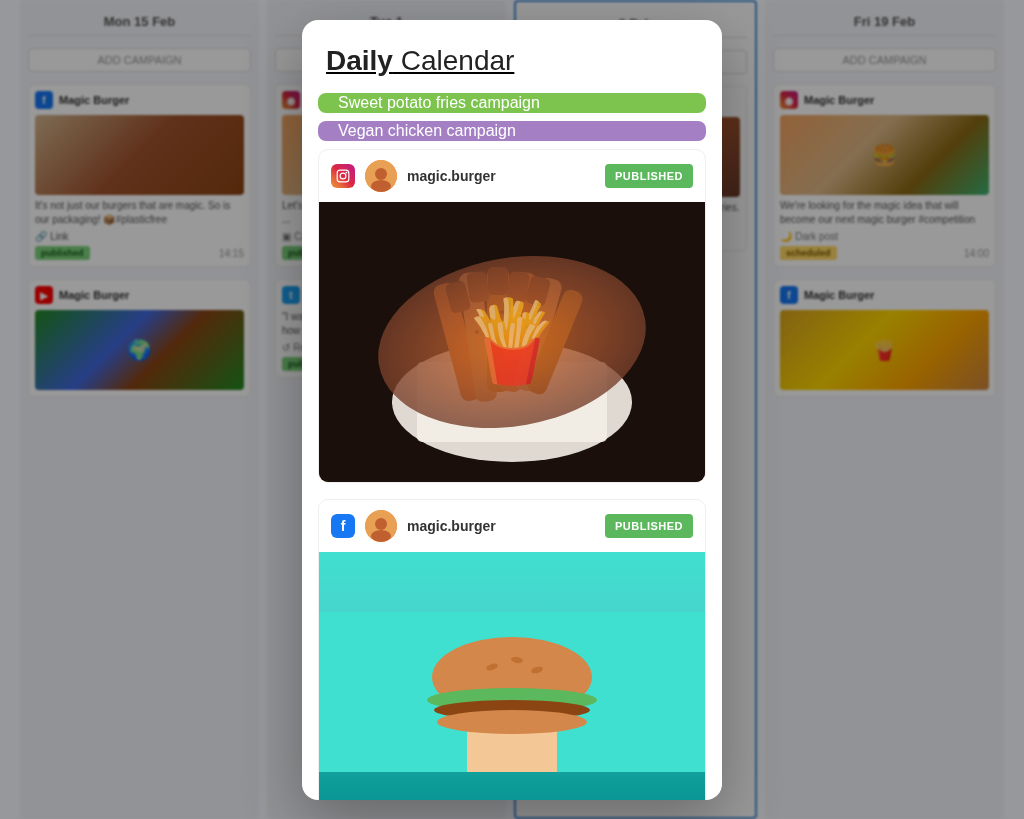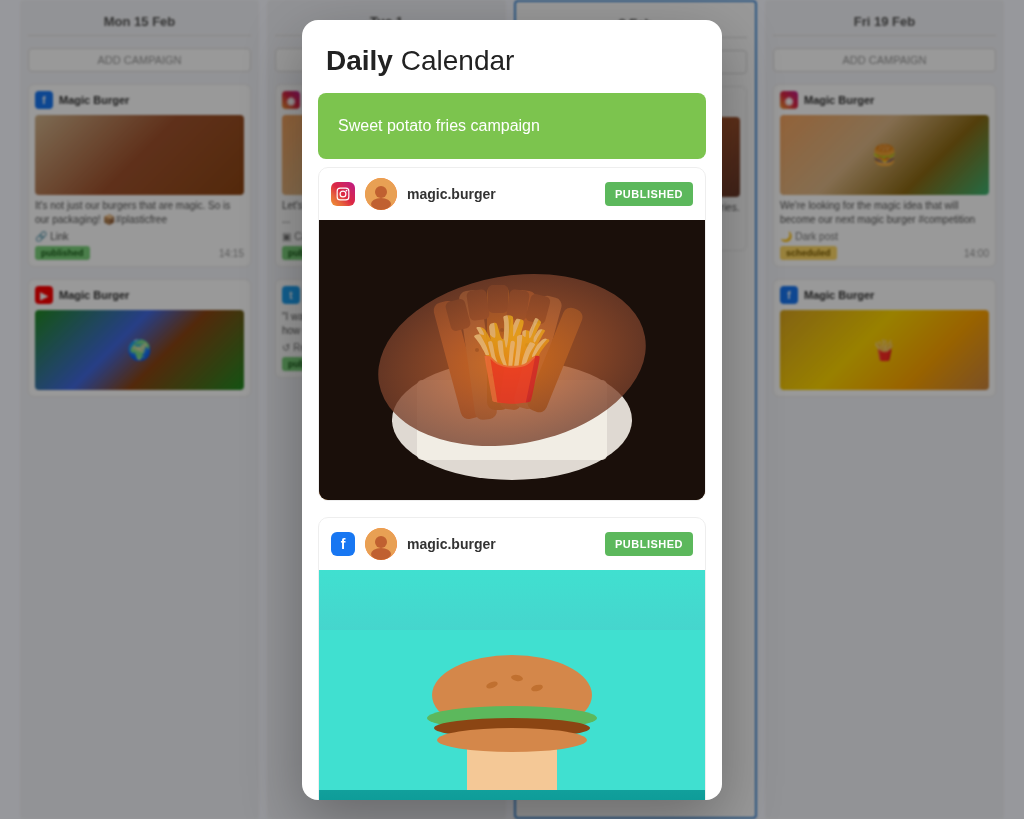--- a/index.html
+++ b/index.html
@@ -186,20 +186,21 @@
       max-height: 780px;
       box-shadow: 0 20px 60px rgba(0,0,0,0.3);
       overflow: hidden;
       display: flex;
       flex-direction: column;
     }
 
     .modal-header {
       padding: 24px 24px 16px;
       flex-shrink: 0;
+      text-decoration: underline;
     }
 
     .modal-title {
       font-size: 28px;
       color: #222;
       line-height: 1.2;
     }
 
     .modal-title span.bold {
       font-weight: 800;
@@ -211,21 +212,21 @@
 
     .modal-campaigns {
       padding: 0 16px 8px;
       display: flex;
       flex-direction: column;
       gap: 8px;
       flex-shrink: 0;
     }
 
     .campaign-pill {
-      padding: 24px 20px;
+      padding: 1px 20px;
       border-radius: 8px;
       font-size: 16px;
       font-weight: 500;
       color: white;
     }
 
     .campaign-green { background: #7cc44e; }
     .campaign-purple { background: #a47fc4; }
 
     .modal-body {
@@ -473,20 +474,21 @@
   <div class="modal">
 
     <div class="modal-header">
       <div class="modal-title">
         <span class="bold">Daily</span><span class="light"> Calendar</span>
       </div>
     </div>
 
     <div class="modal-campaigns">
       <div class="campaign-pill campaign-green">Sweet potato fries campaign</div>
+      <div class="campaign-pill campaign-purple">Vegan chicken campaign</div>
     </div>
 
     <div class="modal-body">
 
       <div class="post-card">
         <div class="post-card-header">
           <div class="post-card-left">
             <div class="platform-icon-lg ig-icon">
               <svg width="14" height="14" viewBox="0 0 24 24" fill="white">
                 <rect x="2" y="2" width="20" height="20" rx="5" ry="5" fill="none" stroke="white" stroke-width="2"></rect>

